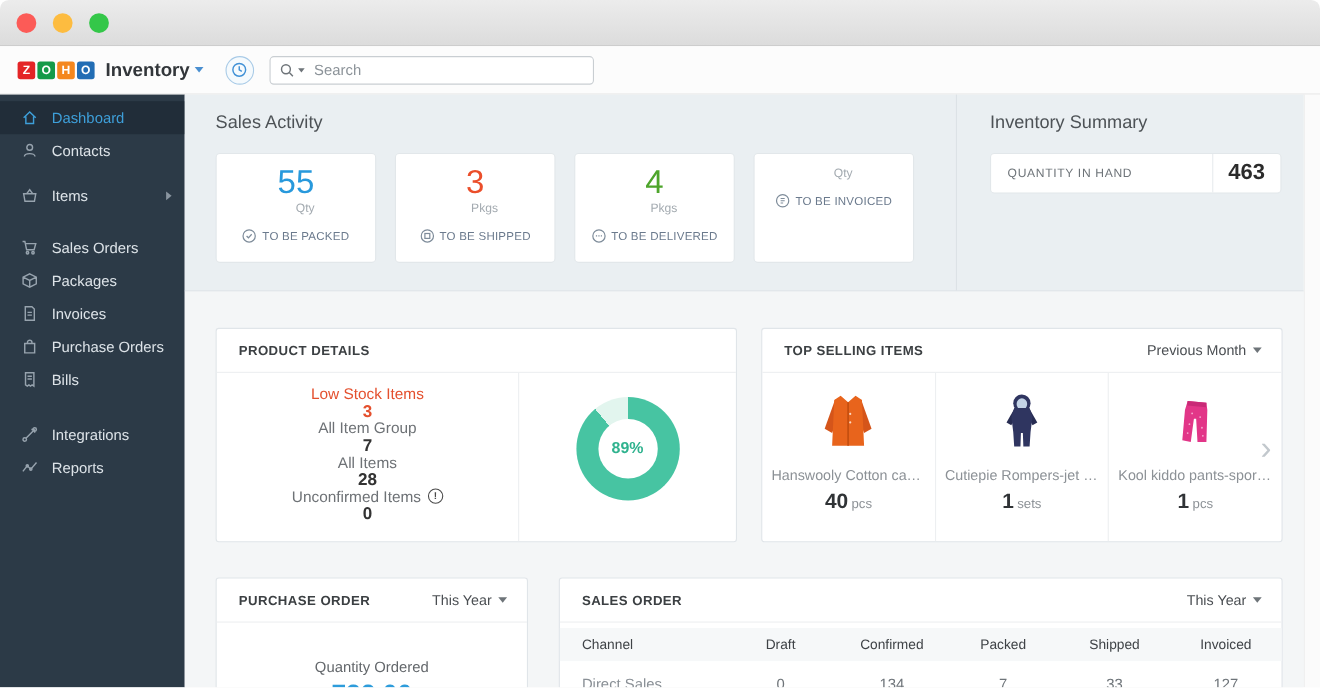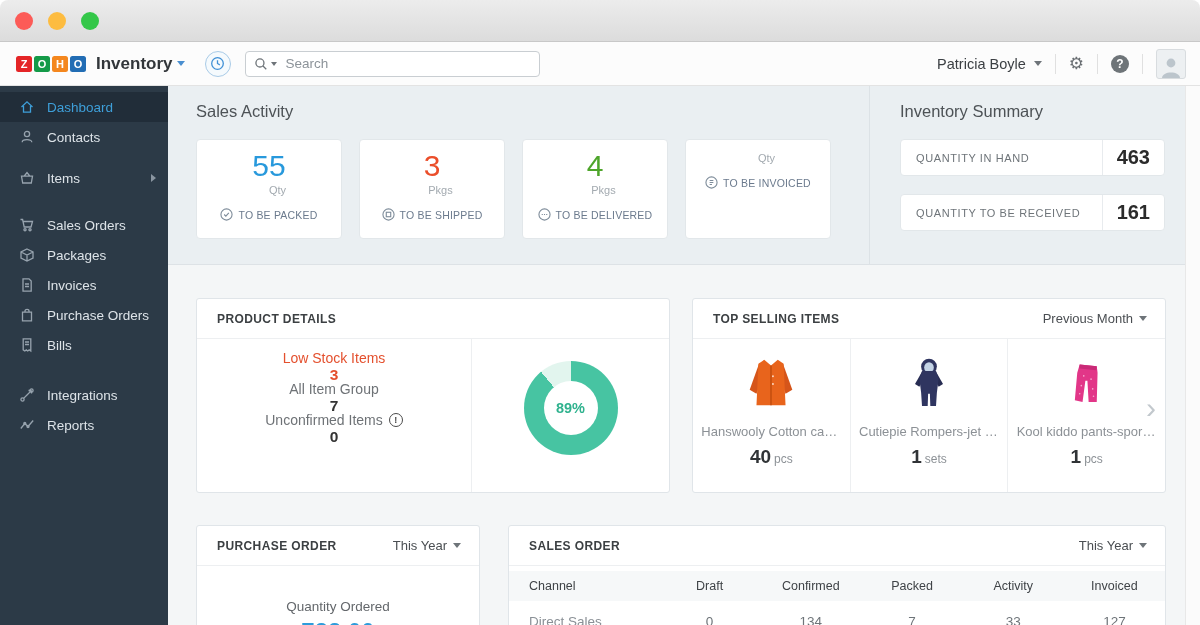--- a/index.html
+++ b/index.html
@@ -134,35 +134,20 @@
       <div class="search-icons">
         <svg width="14" height="14" viewBox="0 0 16 16" fill="none" stroke="#6E7479" stroke-width="1.5">
           <circle cx="6.8" cy="6.8" r="4.6"></circle>
             <path d="M10.3 10.3 L14 14"></path>
         </svg>
         <span class="caret gray" style="border-top-width:4px;border-left-width:3.5px;border-right-width:3.5px"></span>
       </div>
       <input type="text" placeholder="Search" style="">
     </div>
 
-    <div class="hdr-right">
-      <span class="user-name">Patricia Boyle</span>
-      <span class="caret gray"></span>
-      <span class="hdr-sep"></span>
-      <span class="gear">⚙</span>
-      <span class="hdr-sep"></span>
-      <span class="help-circle">?</span>
-      <span class="hdr-sep"></span>
-      <span class="avatar">
-        <svg width="24" height="24" viewBox="0 0 24 24" fill="#BCC5CC">
-          <circle cx="12" cy="9" r="4.4"></circle>
-            <path d="M3 24 C3 16.5 21 16.5 21 24 Z"></path>
-        </svg>
-      </span>
-    </div>
   </div>
 
   <div class="body-row">
 
     <aside class="sidebar">
       <div class="side-item active mt6">
         <span class="sicon">
           <svg width="16" height="16" viewBox="0 0 16 16" fill="none" stroke="currentColor" stroke-width="1.3">
               <path d="M2.5 8 L8 2.8 L13.5 8 M4.5 7 V13.2 H11.5 V7"></path>
             </svg>
@@ -304,42 +289,42 @@
             </div>
           </div>
         </div>
 
         <div class="inv-summary">
           <div class="section-title">Inventory Summary</div>
           <div class="inv-row">
             <span class="inv-label">QUANTITY IN HAND</span>
             <span class="inv-value">463</span>
           </div>
-          <div class="inv-row">
-            <span class="inv-label">QUANTITY TO BE RECEIVED</span>
-            <span class="inv-value">161</span>
-          </div>
         </div>
       </section>
 
       <section class="bottom-section">
 
         <div class="panel pd">
           <div class="panel-hd">
             <span class="panel-title">PRODUCT DETAILS</span>
           </div>
           <div class="pd-body">
             <div class="pd-left">
               <div class="pd-row alert">
                 <span class="pd-label">Low Stock Items</span>
                 <span class="pd-value">3</span>
               </div>
               <div class="pd-row">
                 <span class="pd-label">All Item Group</span>
                 <span class="pd-value">7</span>
+              </div>
+              <div class="pd-row">
+                <span class="pd-label">All Items</span>
+                <span class="pd-value">28</span>
               </div>
               <div class="pd-row">
                 <span class="pd-label">
                   <span>Unconfirmed Items</span>
                   <span class="info-badge">!</span>
                 </span>
                 <span class="pd-value">0</span>
               </div>
             </div>
             <div class="pd-right">
@@ -433,21 +418,21 @@
             <span class="period">
               <span>This Year</span>
                 <span class="caret gray"></span>
             </span>
           </div>
           <div class="so-grid so-head">
             <div>Channel</div>
             <div>Draft</div>
             <div>Confirmed</div>
             <div>Packed</div>
-            <div>Activity</div>
+            <div>Shipped</div>
             <div>Invoiced</div>
           </div>
           <div class="so-grid so-datarow">
             <div>Direct Sales</div>
             <div>0</div>
             <div>134</div>
             <div>7</div>
             <div>33</div>
             <div>127</div>
           </div>

